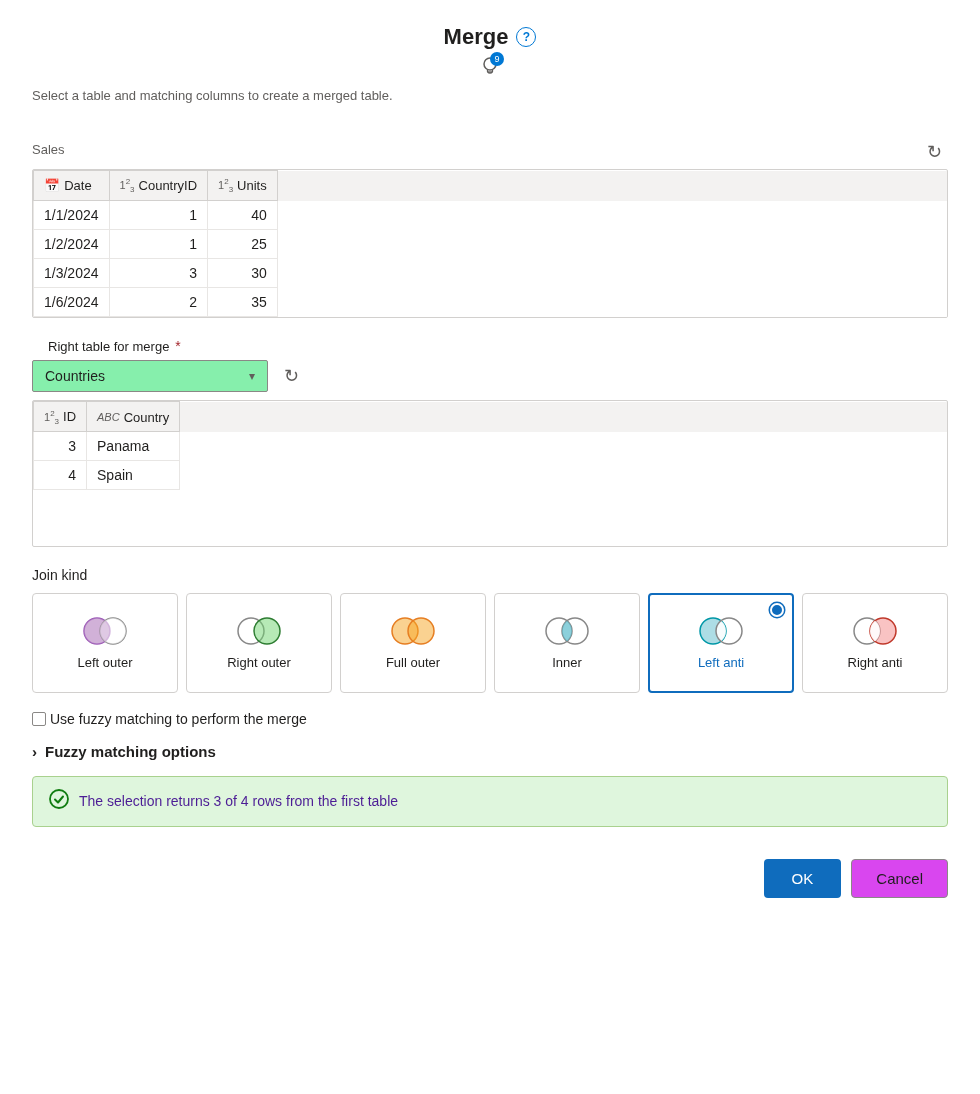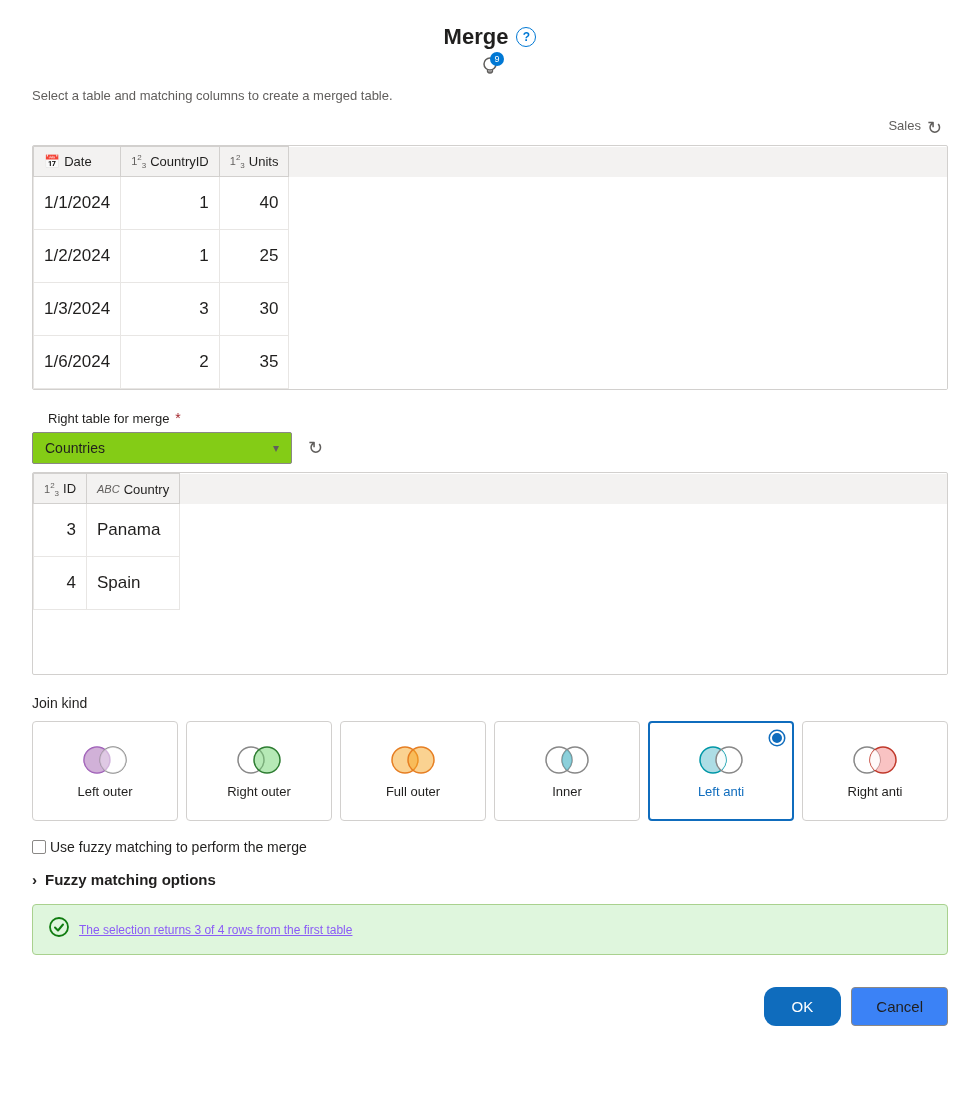--- a/index.html
+++ b/index.html
@@ -49,21 +49,21 @@
       background: #0078d4;
       color: #fff;
       border-radius: 50%;
       width: 14px; height: 14px;
       font-size: 9px;
       display: flex; align-items: center; justify-content: center;
     }
     .subtitle {
       color: #605e5c;
       font-size: 13px;
-      margin-bottom: 12px;
+      margin-bottom: 36px;
     }
     .section-label {
       font-size: 13px;
       color: #605e5c;
       margin-bottom: 6px;
     }
     .table-container {
       border: 1px solid #d2d0ce;
       border-radius: 2px;
       overflow: hidden;
@@ -78,22 +78,22 @@
     }
     .data-table th {
       border: 1px solid #d2d0ce;
       padding: 6px 10px;
       font-weight: 500;
       font-size: 13px;
       text-align: left;
     }
     .data-table td {
       border: 1px solid #e8e6e4;
-      padding: 16px 10px;
-      font-size: 17px;
+      padding: 6px 10px;
+      font-size: 14px;
       text-align: right;
     }
     .data-table td.date-cell {
       text-align: right;
     }
     .data-table .empty-cell {
       border: none;
       background: #fff;
     }
     .th-icon {
@@ -120,23 +120,23 @@
       font-size: 18px;
       padding: 2px 6px;
     }
     .dropdown-select {
       display: flex;
       align-items: center;
       justify-content: space-between;
       border: 1px solid #8a8886;
       border-radius: 2px;
       padding: 7px 12px;
-      width: 260px;
-      cursor: pointer;
-      background: #84cc16;
+      width: 236px;
+      cursor: pointer;
+      background: #86efac;
       font-size: 14px;
     }
     .chevron-icon { font-size: 12px; color: #605e5c; }
 
     .join-kind-label {
       font-size: 14px;
       font-weight: 500;
       margin-bottom: 10px;
     }
     .join-options {
@@ -226,55 +226,54 @@
       display: flex;
       align-items: center;
       gap: 10px;
       margin-bottom: 24px;
     }
     .result-icon {
       color: #107c10;
       font-size: 18px;
     }
     .result-text {
-      font-size: 12px;
-      color: #8b5cf6;
-      text-decoration: underline;
+      font-size: 14px;
+      color: #4c1d95;
     }
 
     .footer-buttons {
       display: flex;
       justify-content: flex-end;
       gap: 10px;
       padding-top: 8px;
     }
     .btn-ok {
       background: #0f6cbd;
       color: #fff;
       border: none;
-      border-radius: 12px;
+      border-radius: 4px;
       padding: 10px 28px;
       font-size: 15px;
       cursor: pointer;
       font-weight: 500;
     }
     .btn-cancel {
-      background: #3b82f6;
+      background: #d946ef;
       color: #201f1e;
       border: 1px solid #8a8886;
       border-radius: 4px;
       padding: 10px 24px;
       font-size: 15px;
       cursor: pointer;
     }
 
     .table-header-section {
       display: flex;
       align-items: center;
-      justify-content: flex-end;
+      justify-content: space-between;
       margin-bottom: 4px;
     }
   </style>
 </head>
 <body>
 
 <div class="header-row">
   <div class="title-area">
     <h1 class="page-title">Merge</h1>
     <div class="help-icon">?</div>

